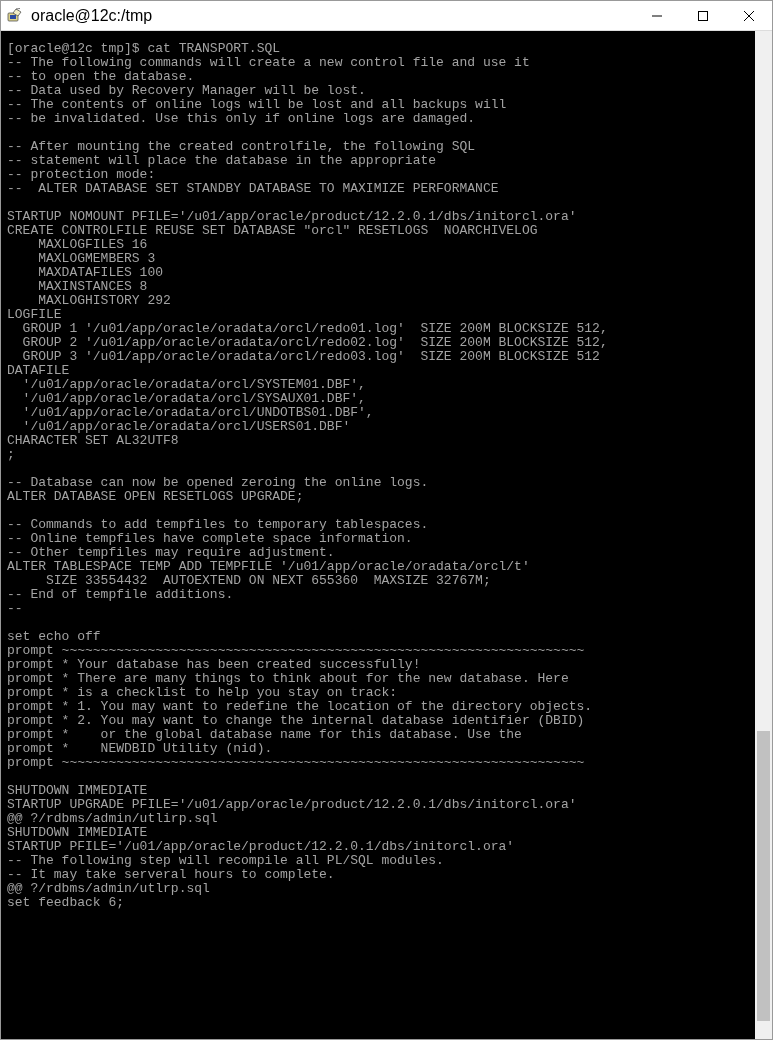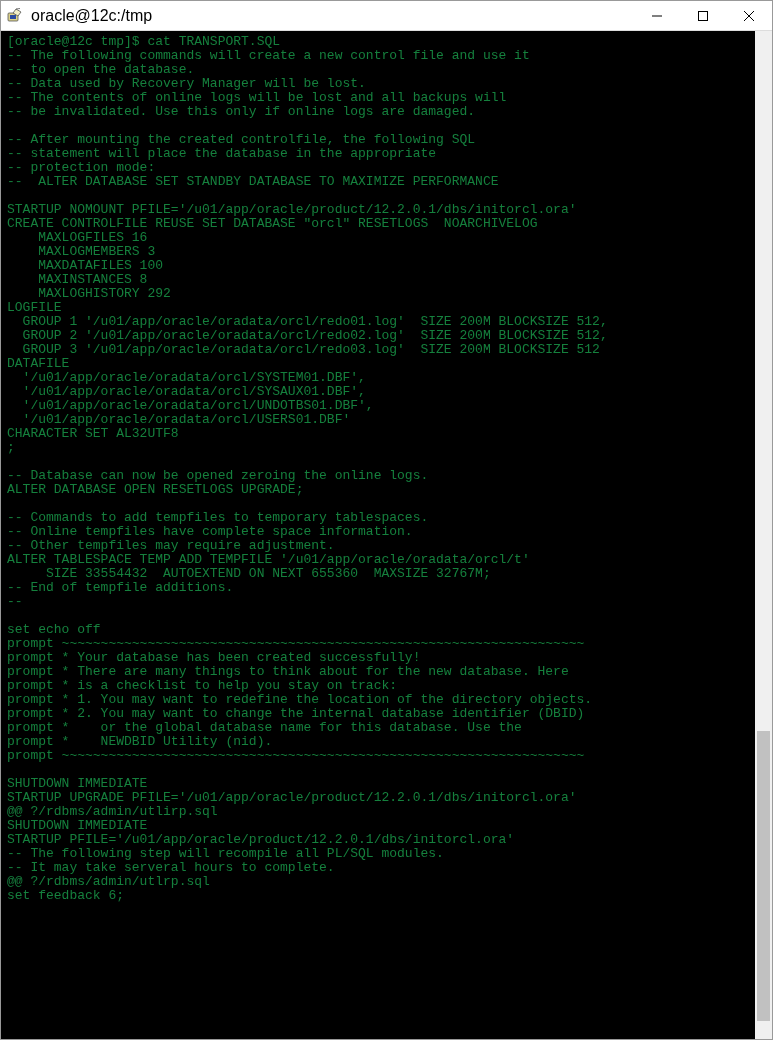--- a/index.html
+++ b/index.html
@@ -49,27 +49,28 @@
     color: #000;
   }
   .terminal-wrap {
     flex: 1;
     display: flex;
     background: #000;
   }
   .terminal {
     flex: 1;
     background: #000;
-    color: #15803d;
+    color: #a3a3a3;
     font-family: "Consolas", "Courier New", monospace;
     font-size: 13px;
     line-height: 14px;
     padding: 4px 6px;
     white-space: pre;
     overflow: hidden;
+    margin-top: 7px;
   }
   .scrollbar {
     width: 17px;
     background: #f0f0f0;
     position: relative;
   }
   .scrollbar-thumb {
     position: absolute;
     left: 2px;
     right: 2px;

